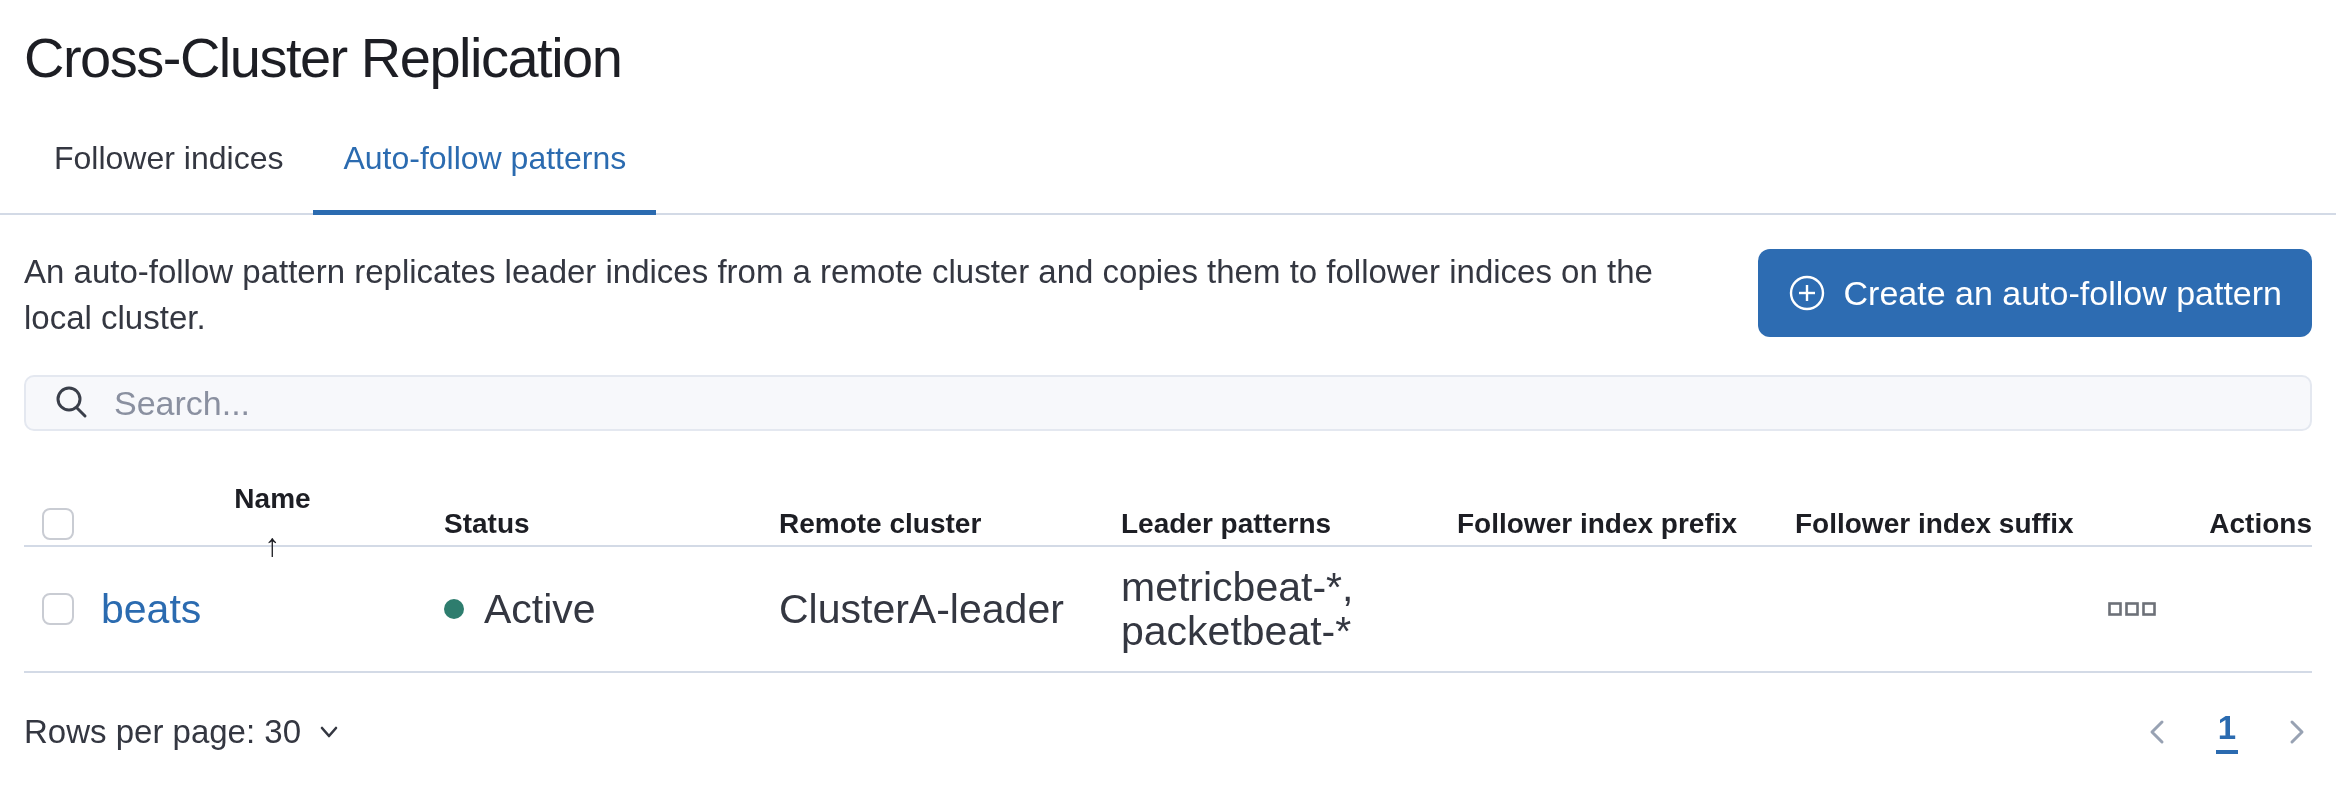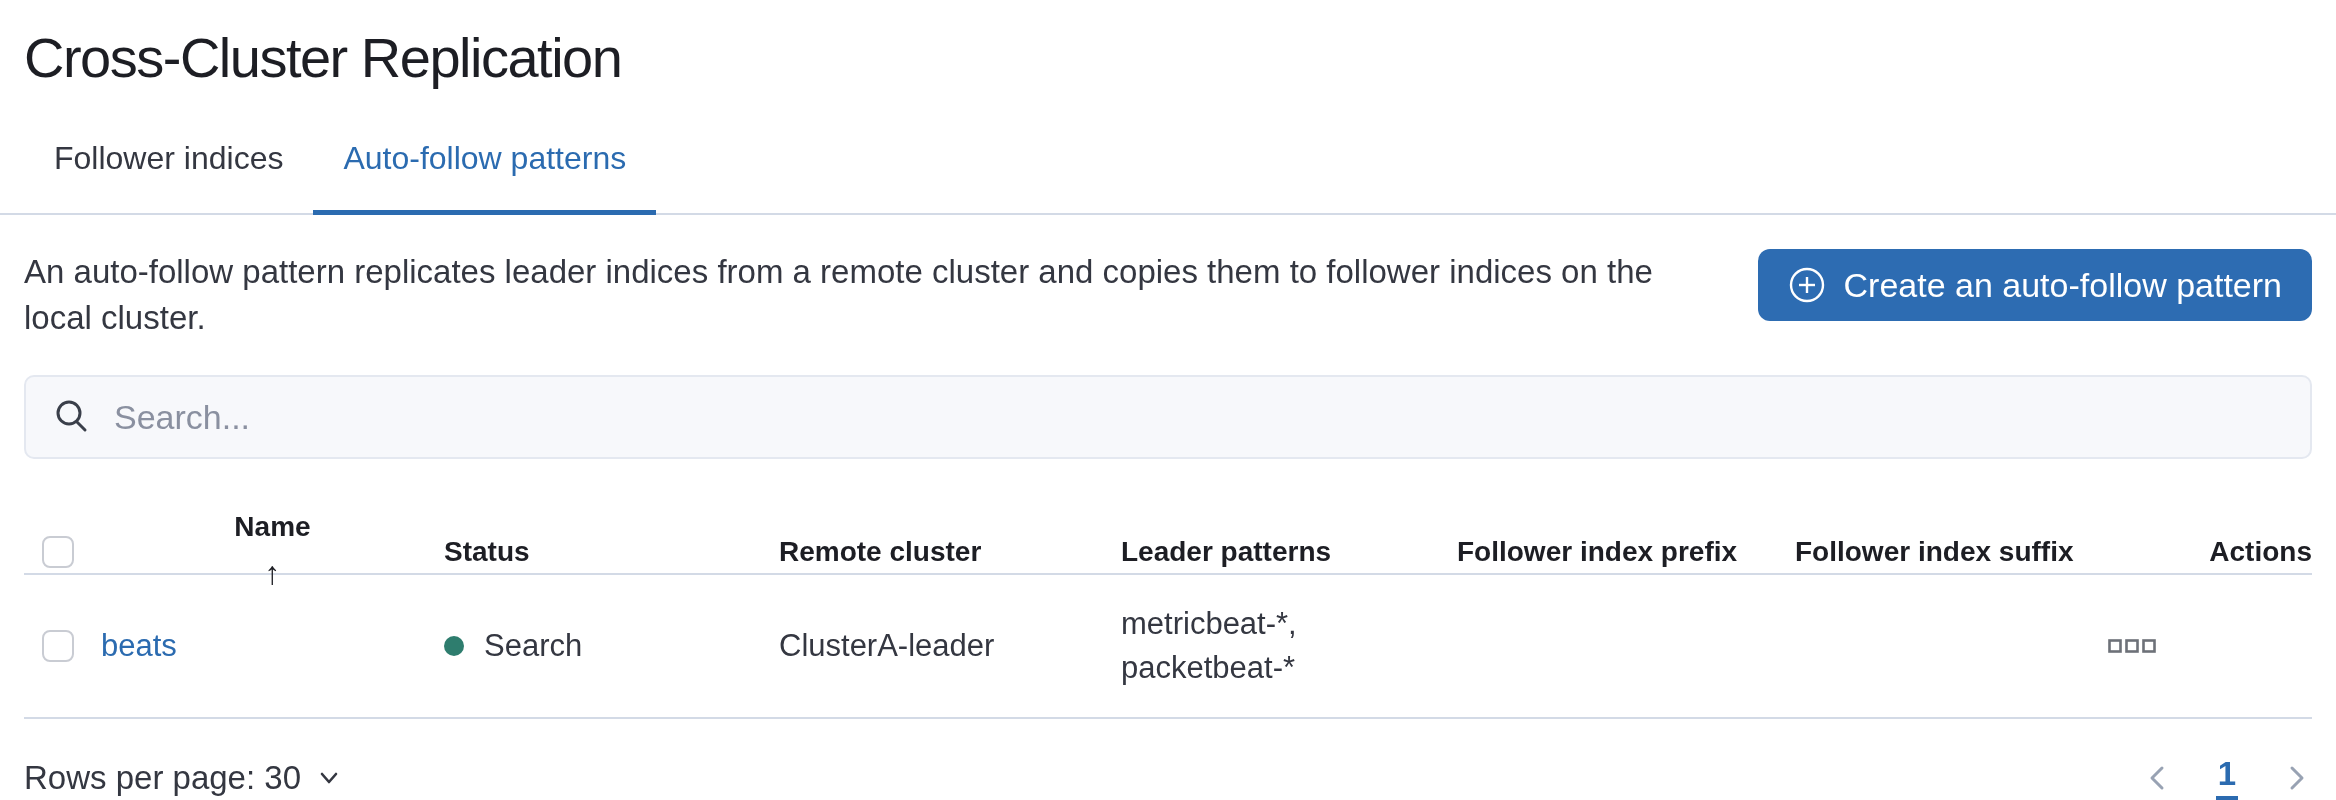--- a/index.html
+++ b/index.html
@@ -56,36 +56,36 @@
   .description {
     font-size: 33px;
     line-height: 46px;
     color: #343741;
   }
   .create-btn {
     flex: none;
     display: flex;
     align-items: center;
     gap: 18px;
-    height: 72px;
+    height: 88px;
     padding: 0 30px;
     background: #2d6cb2;
     color: #ffffff;
     font-family: inherit;
     font-size: 34px;
     border: none;
     border-radius: 12px;
     cursor: pointer;
   }
   .plus-circle { width: 38px; height: 38px; display: block; }
 
   
   .search-bar {
     margin-top: 34px;
-    height: 84px;
+    height: 56px;
     display: flex;
     align-items: center;
     gap: 22px;
     padding: 0 26px;
     background: #f7f8fb;
     border: 2px solid #e4e8f0;
     border-radius: 10px;
   }
   .search-bar svg { flex: none; display: block; }
   .search-input {
@@ -107,22 +107,22 @@
     align-items: center;
     border-bottom: 2px solid #d3dae6;
   }
   .thead {
     height: 64px;
     font-size: 28px;
     font-weight: 700;
     color: #1d1e24;
   }
   .trow {
-    height: 144px;
-    font-size: 31px;
+    height: 126px;
+    font-size: 41px;
   }
   .cb-cell { padding-left: 18px; }
   .checkbox {
     display: block;
     width: 32px; height: 32px;
     background: #ffffff;
     border: 2px solid #c9ccd3;
     border-radius: 8px;
     cursor: pointer;
   }
@@ -230,21 +230,21 @@
 
     <div class="trow">
       <div class="cb-cell">
         <span class="checkbox"></span>
       </div>
       <div>
         <a class="link">beats</a>
       </div>
       <div class="status-cell">
         <span class="health-dot"></span>
-        <span>Search</span>
+        <span>Active</span>
       </div>
       <div>ClusterA-leader</div>
       <div class="patterns-cell">
         <div>metricbeat-*,</div>
         <div>packetbeat-*</div>
       </div>
       <div></div>
       <div class="actions-cell">
         <button class="boxes-btn">
           <svg width="48" height="16" viewBox="0 0 48 16">

